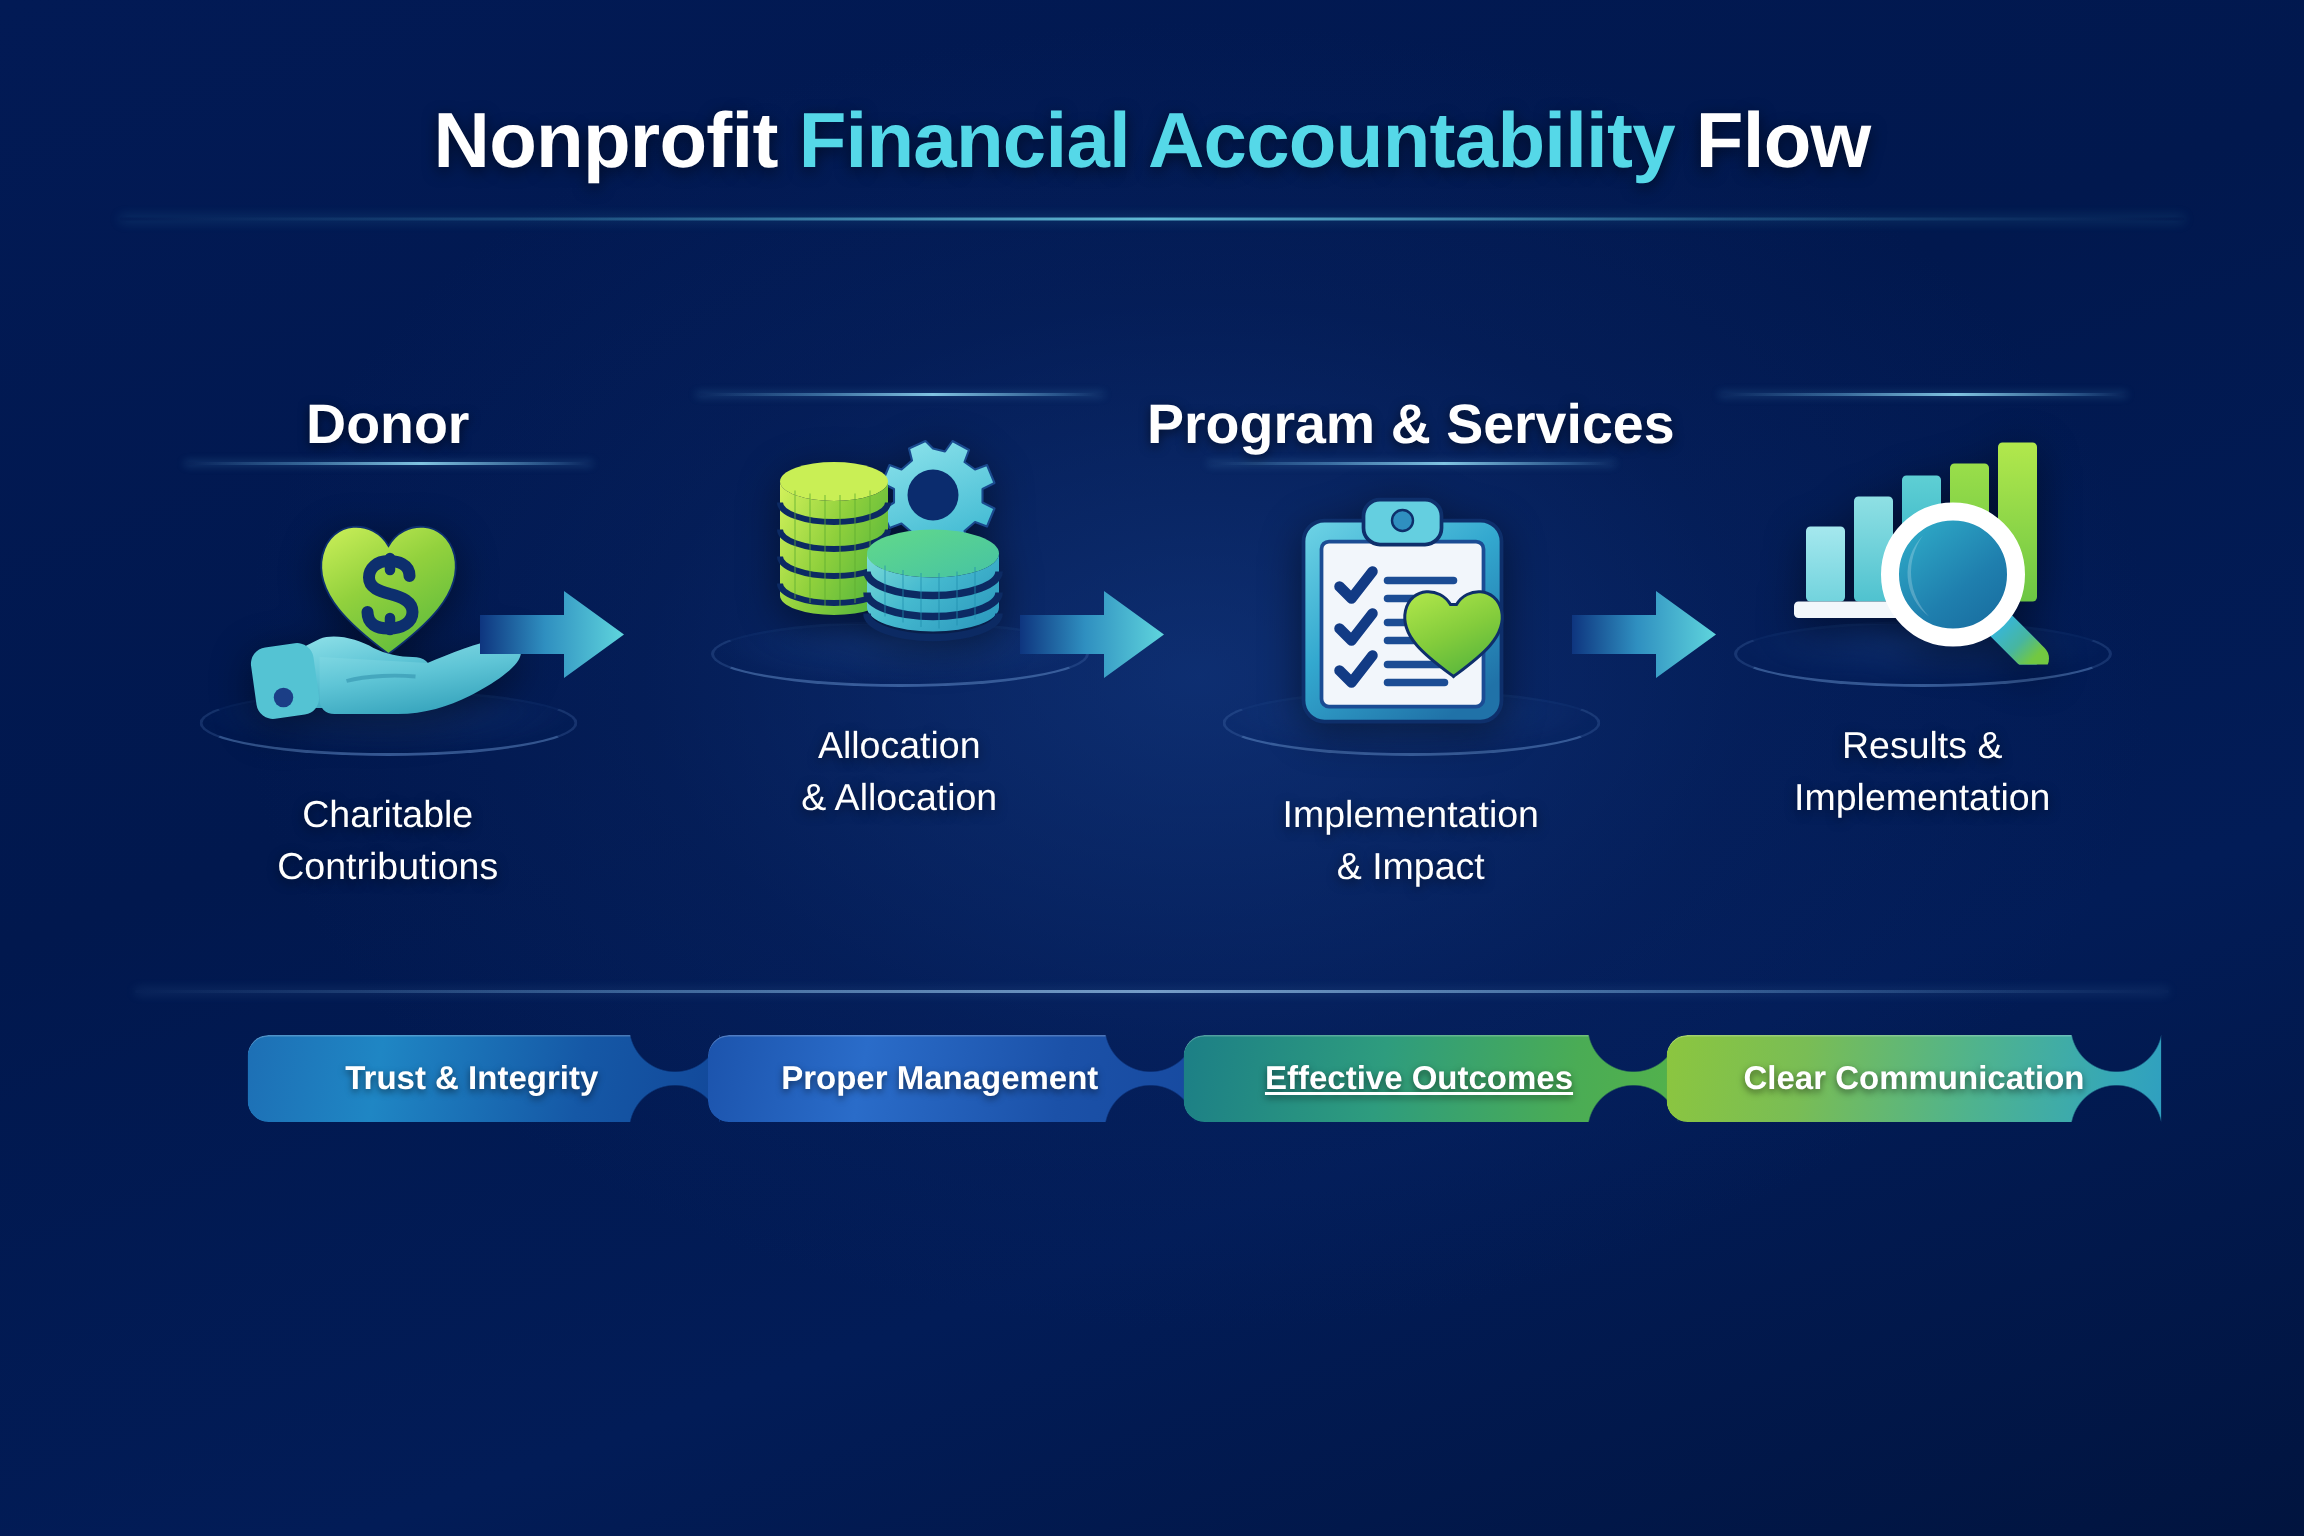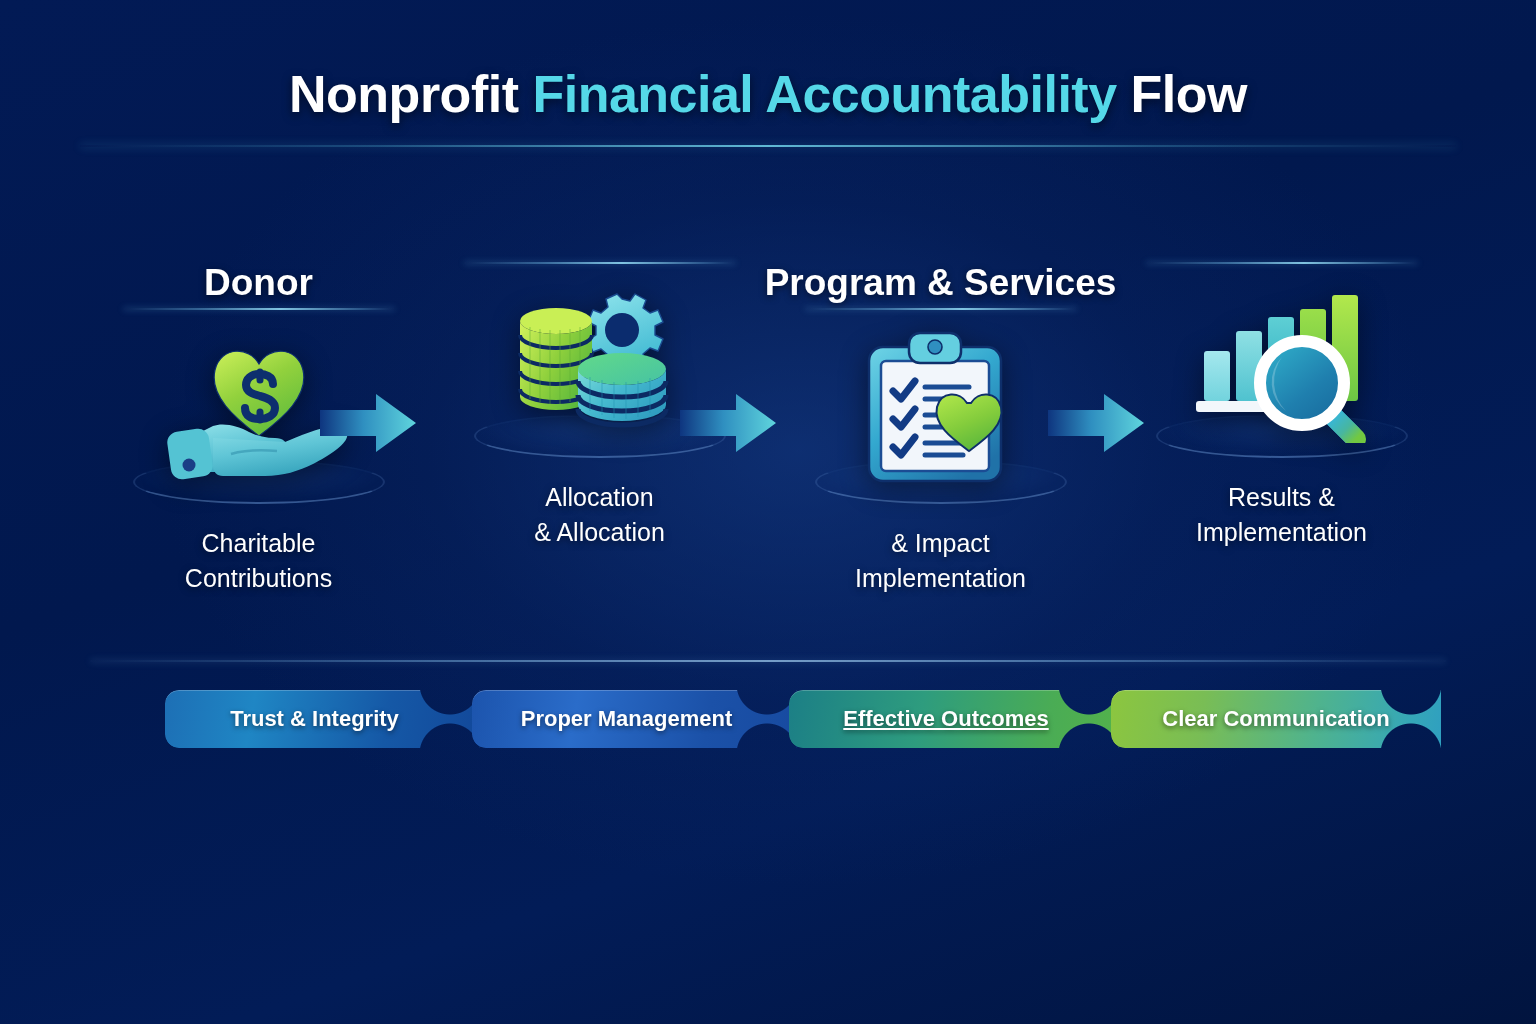--- a/index.html
+++ b/index.html
@@ -343,22 +343,22 @@
               <path d="M72 102 L104 102"></path>
             <path d="M72 118 L120 118"></path>
               <path d="M72 130 L110 130"></path>
           </g>
 
           <path d="M114 78 C107 66 88 66 84 82 C80 100 100 114 116 126 C132 114 152 100 148 82
                    C144 66 125 66 118 78 Z" fill="url(#pGrn)" stroke="#0e2f6b" stroke-width="2"></path>
         </svg>
       </div>
       <div class="step-sub">
+        <div>Implementation</div>
         <div>&amp; Impact</div>
-        <div>Implementation</div>
       </div>
     </div>
 
     <div class="step">
       <div class="head-rule"></div>
       <div class="icon-zone">
         <div class="platform"></div>
         <svg class="icon-svg" width="200" height="158" viewBox="0 0 200 158">
           <defs>
             <linearGradient id="b1" x1="0" y1="0" x2="0" y2="1">

